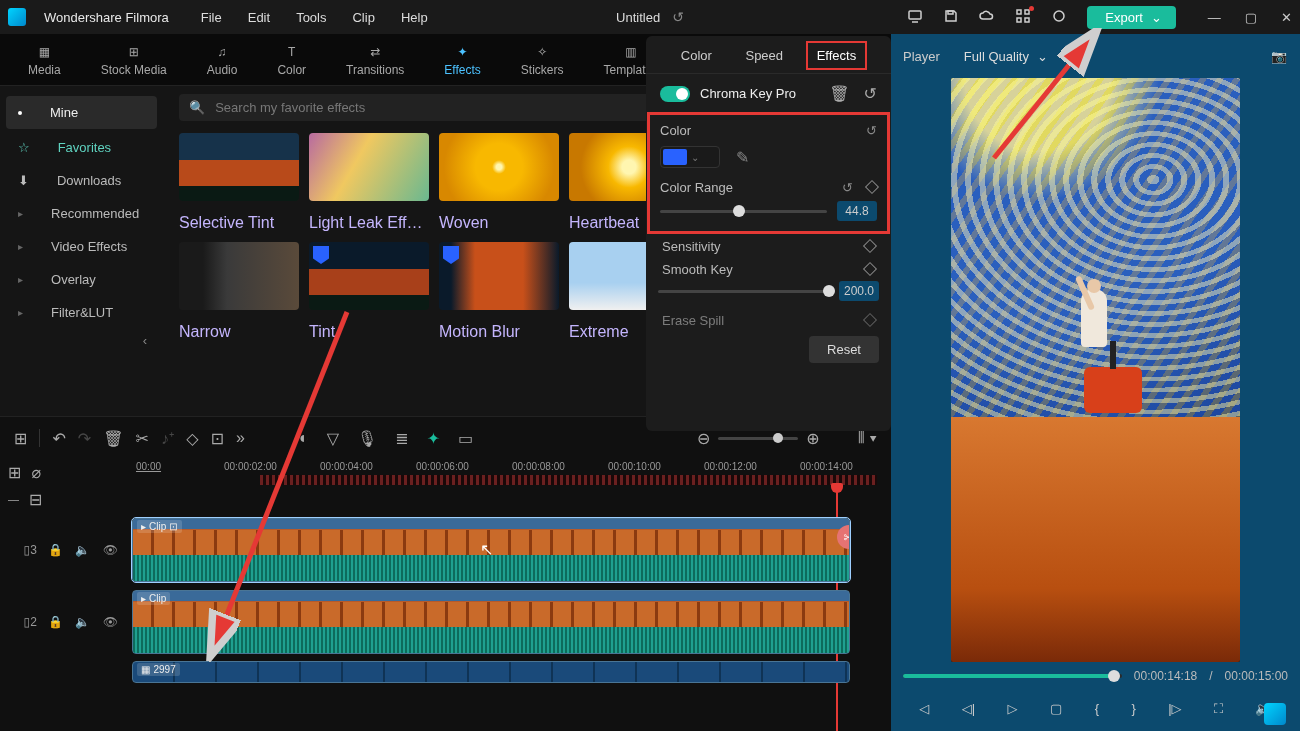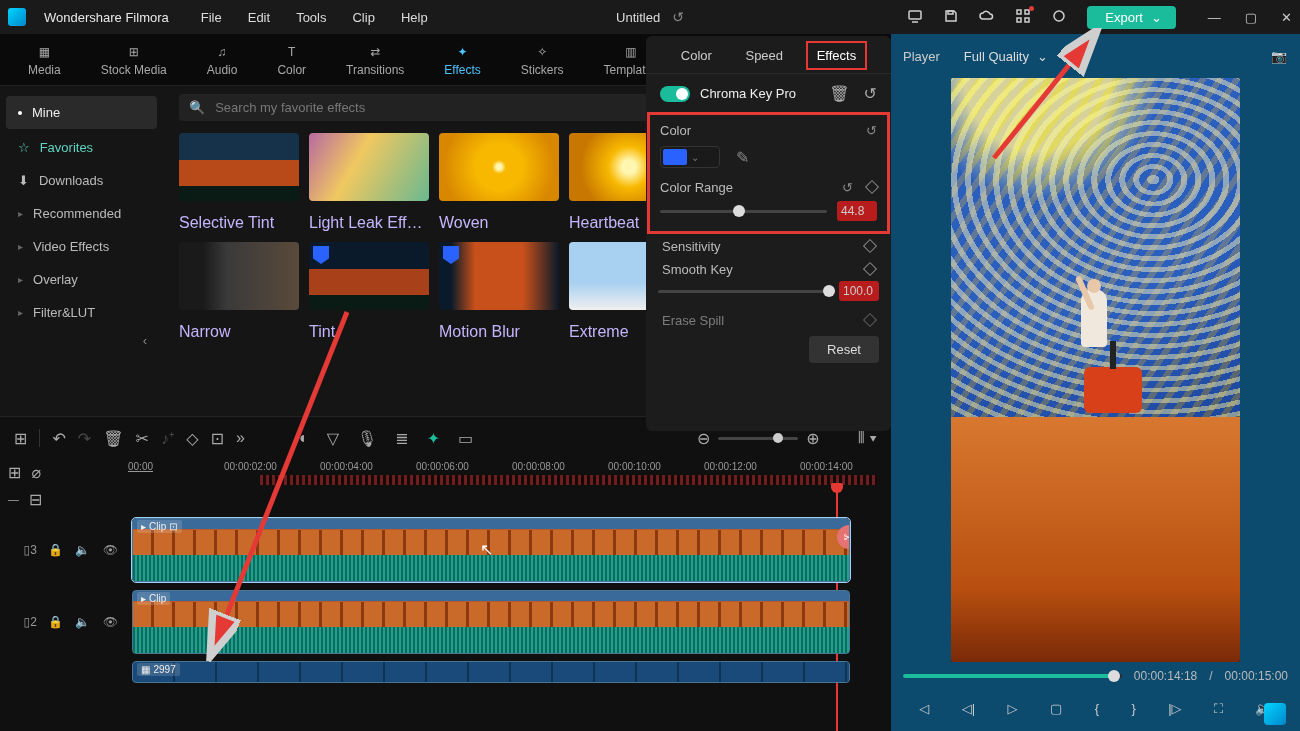--- a/index.html
+++ b/index.html
@@ -16,21 +16,21 @@
 .win-controls{display:flex;gap:24px;margin-left:12px;color:#ccc;font-size:13px}
 .export-btn{background:#1abc9c;color:#fff;padding:4px 14px 4px 18px;border-radius:4px;display:flex;align-items:center;gap:8px;cursor:pointer;font-size:13px;position:relative}
 .main{display:flex;height:calc(100% - 34px)}
 .left-col{width:891px;display:flex;flex-direction:column}
 .tabs-row{height:52px;display:flex;align-items:center;padding:0 28px;gap:40px;border-bottom:1px solid #222}
 .tab-item{display:flex;flex-direction:column;align-items:center;gap:2px;color:#a8a8a8;cursor:pointer;font-size:12px}
 .tab-item.active{color:#4cc2ff}
 .tab-icon{width:20px;height:18px;display:flex;align-items:center;justify-content:center}
 .browser{display:flex;height:330px}
 .sidebar{width:163px;background:#151515;padding-top:8px}
-.side-item{padding:9px 18px;font-size:13px;color:#bbb;display:flex;align-items:center;gap:10px;cursor:pointer}
+.side-item{padding:9px 18px;font-size:13px;color:#bbb;display:flex;align-items:center;gap:28px;cursor:pointer}
 .side-item.highlight{background:#2a2a2a;border-radius:4px;margin:2px 6px;padding:9px 12px;color:#eee}
 .side-item.favorites{color:#5fd3c0}
 .side-item .caret{color:#666;font-size:10px}
 .side-back{text-align:right;padding:4px 16px;color:#888;font-size:13px}
 .content{flex:1;background:#151515}
 .search-row{display:flex;align-items:center;padding:8px 16px;gap:10px}
 .search-box{background:#222;flex:1;border-radius:4px;padding:6px 10px;color:#777;font-size:13px;display:flex;align-items:center;gap:10px}
 .filter-all{background:#222;padding:5px 8px;border-radius:4px;font-size:12px;display:flex;align-items:center;gap:6px}
 .dots{color:#aaa;letter-spacing:2px}
 .thumbs{display:flex;flex-wrap:wrap;gap:10px;padding:4px 16px}
@@ -51,21 +51,21 @@
 .red-box{outline:3px solid #e53935;outline-offset:-2px;margin:0 2px;padding:6px 12px 10px}
 .param-row{display:flex;align-items:center;justify-content:space-between;font-size:13px;color:#bbb;padding:4px 0}
 .param-label{flex:1}
 .reset-ic{color:#888}
 .color-pick{width:60px;height:22px;background:#1a1a1a;border:1px solid #333;border-radius:4px;display:flex;align-items:center;padding:2px;gap:4px}
 .color-sw{width:24px;height:16px;background:#2962ff;border-radius:2px}
 .eyedrop{color:#888;margin-left:8px}
 .slider-row{display:flex;align-items:center;gap:10px;padding:2px 12px 6px}
 .slider{flex:1;height:3px;background:#444;border-radius:2px;position:relative}
 .slider-thumb{position:absolute;width:12px;height:12px;background:#ddd;border-radius:50%;top:-5px}
-.slider-val{width:40px;text-align:left;background:#b91c1c;border-radius:3px;font-size:12px;padding:3px 4px;color:#ccc}
+.slider-val{width:40px;text-align:center;background:#0c4a6e;border-radius:3px;font-size:12px;padding:3px 4px;color:#ccc}
 .insp-params .param-row{padding:6px 16px 2px}
 .reset-btn{margin:6px 12px 0 auto;background:#333;padding:6px 18px;border-radius:4px;font-size:13px;color:#ddd;width:70px;text-align:center;cursor:pointer}
 .timeline-area{flex:1;background:#101010;border-top:1px solid #222}
 .tl-toolbar{height:42px;display:flex;align-items:center;padding:0 14px;gap:18px;color:#aaa}
 .tl-toolbar .sep{width:1px;height:18px;background:#333}
 .tl-zoom{display:flex;align-items:center;gap:8px}
 .tl-zoom-track{width:80px;height:3px;background:#444;border-radius:2px;position:relative}
 .tl-zoom-th{position:absolute;width:10px;height:10px;background:#ccc;border-radius:50%;top:-4px;left:55px}
 .tl-ruler{height:26px;display:flex;position:relative;padding-left:132px}
 .tl-ruler-bg{position:absolute;left:132px;right:14px;bottom:0;height:10px;background:repeating-linear-gradient(90deg,#6b2020 0,#6b2020 3px,#1a0808 3px,#1a0808 6px)}
@@ -331,21 +331,21 @@
         <span style="margin-left:20px">⦀ ▾</span>
       </div>
 
       <div style="display:flex">
         <div class="track-pre" style="height:26px">
           <span>⊞</span>
           <span>⌀</span>
         </div>
         <div class="tl-ruler" style="flex:1;padding-left:0;position:relative">
           <div class="tl-ruler-bg"></div>
-        <span class="tl-time" style="left: 0px; text-decoration: underline;">00:00</span>
+        <span class="tl-time" style="left: 8px; text-decoration: underline;">00:00</span>
             <span class="tl-time" style="left: 96px;">00:00:02:00</span>
             <span class="tl-time" style="left: 192px;">00:00:04:00</span>
             <span class="tl-time" style="left: 288px;">00:00:06:00</span>
             <span class="tl-time" style="left: 384px;">00:00:08:00</span>
             <span class="tl-time" style="left: 480px;">00:00:10:00</span>
             <span class="tl-time" style="left: 576px;">00:00:12:00</span>
             <span class="tl-time" style="left: 672px;">00:00:14:00</span>
           </div>
       </div>
 
@@ -503,21 +503,21 @@
     </div>
 
     <div class="param-row">
       <span class="param-label">Smooth Key</span>
       <span><span class="diamond" style="display:inline-block"></span></span>
     </div>
     <div class="slider-row">
       <div class="slider">
           <div class="slider-thumb" style="left:calc(100% - 6px)"></div>
         </div>
-      <div class="slider-val">100.0</div>
+      <div class="slider-val">200.0</div>
     </div>
 
     <div class="param-row" style="opacity:.6">
       <span class="param-label">Erase Spill</span>
       <span><span class="diamond" style="display:inline-block"></span></span>
     </div>
   </div>
 
   <div class="reset-btn">Reset</div>
 </div>

